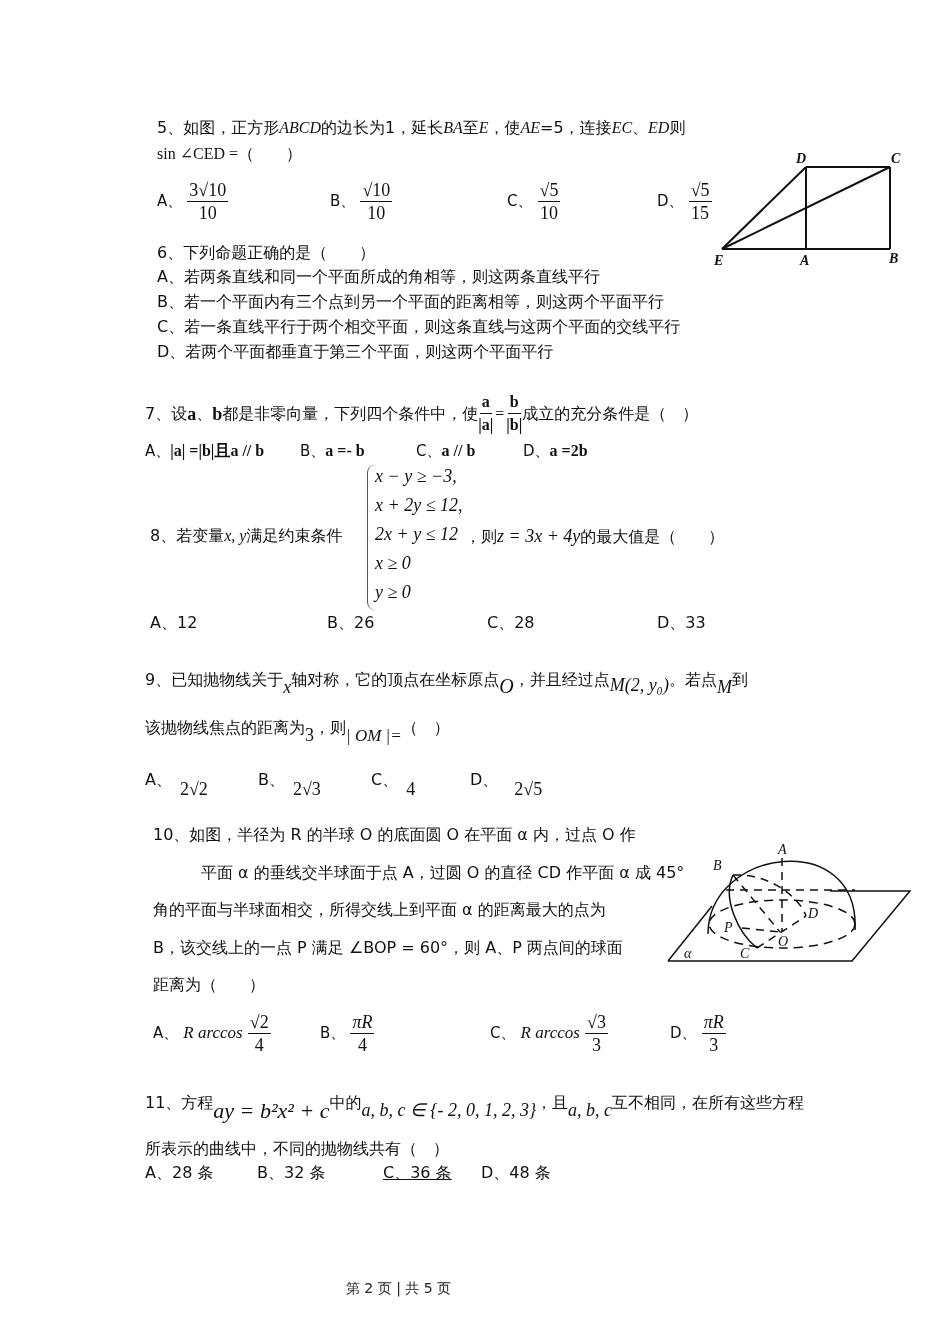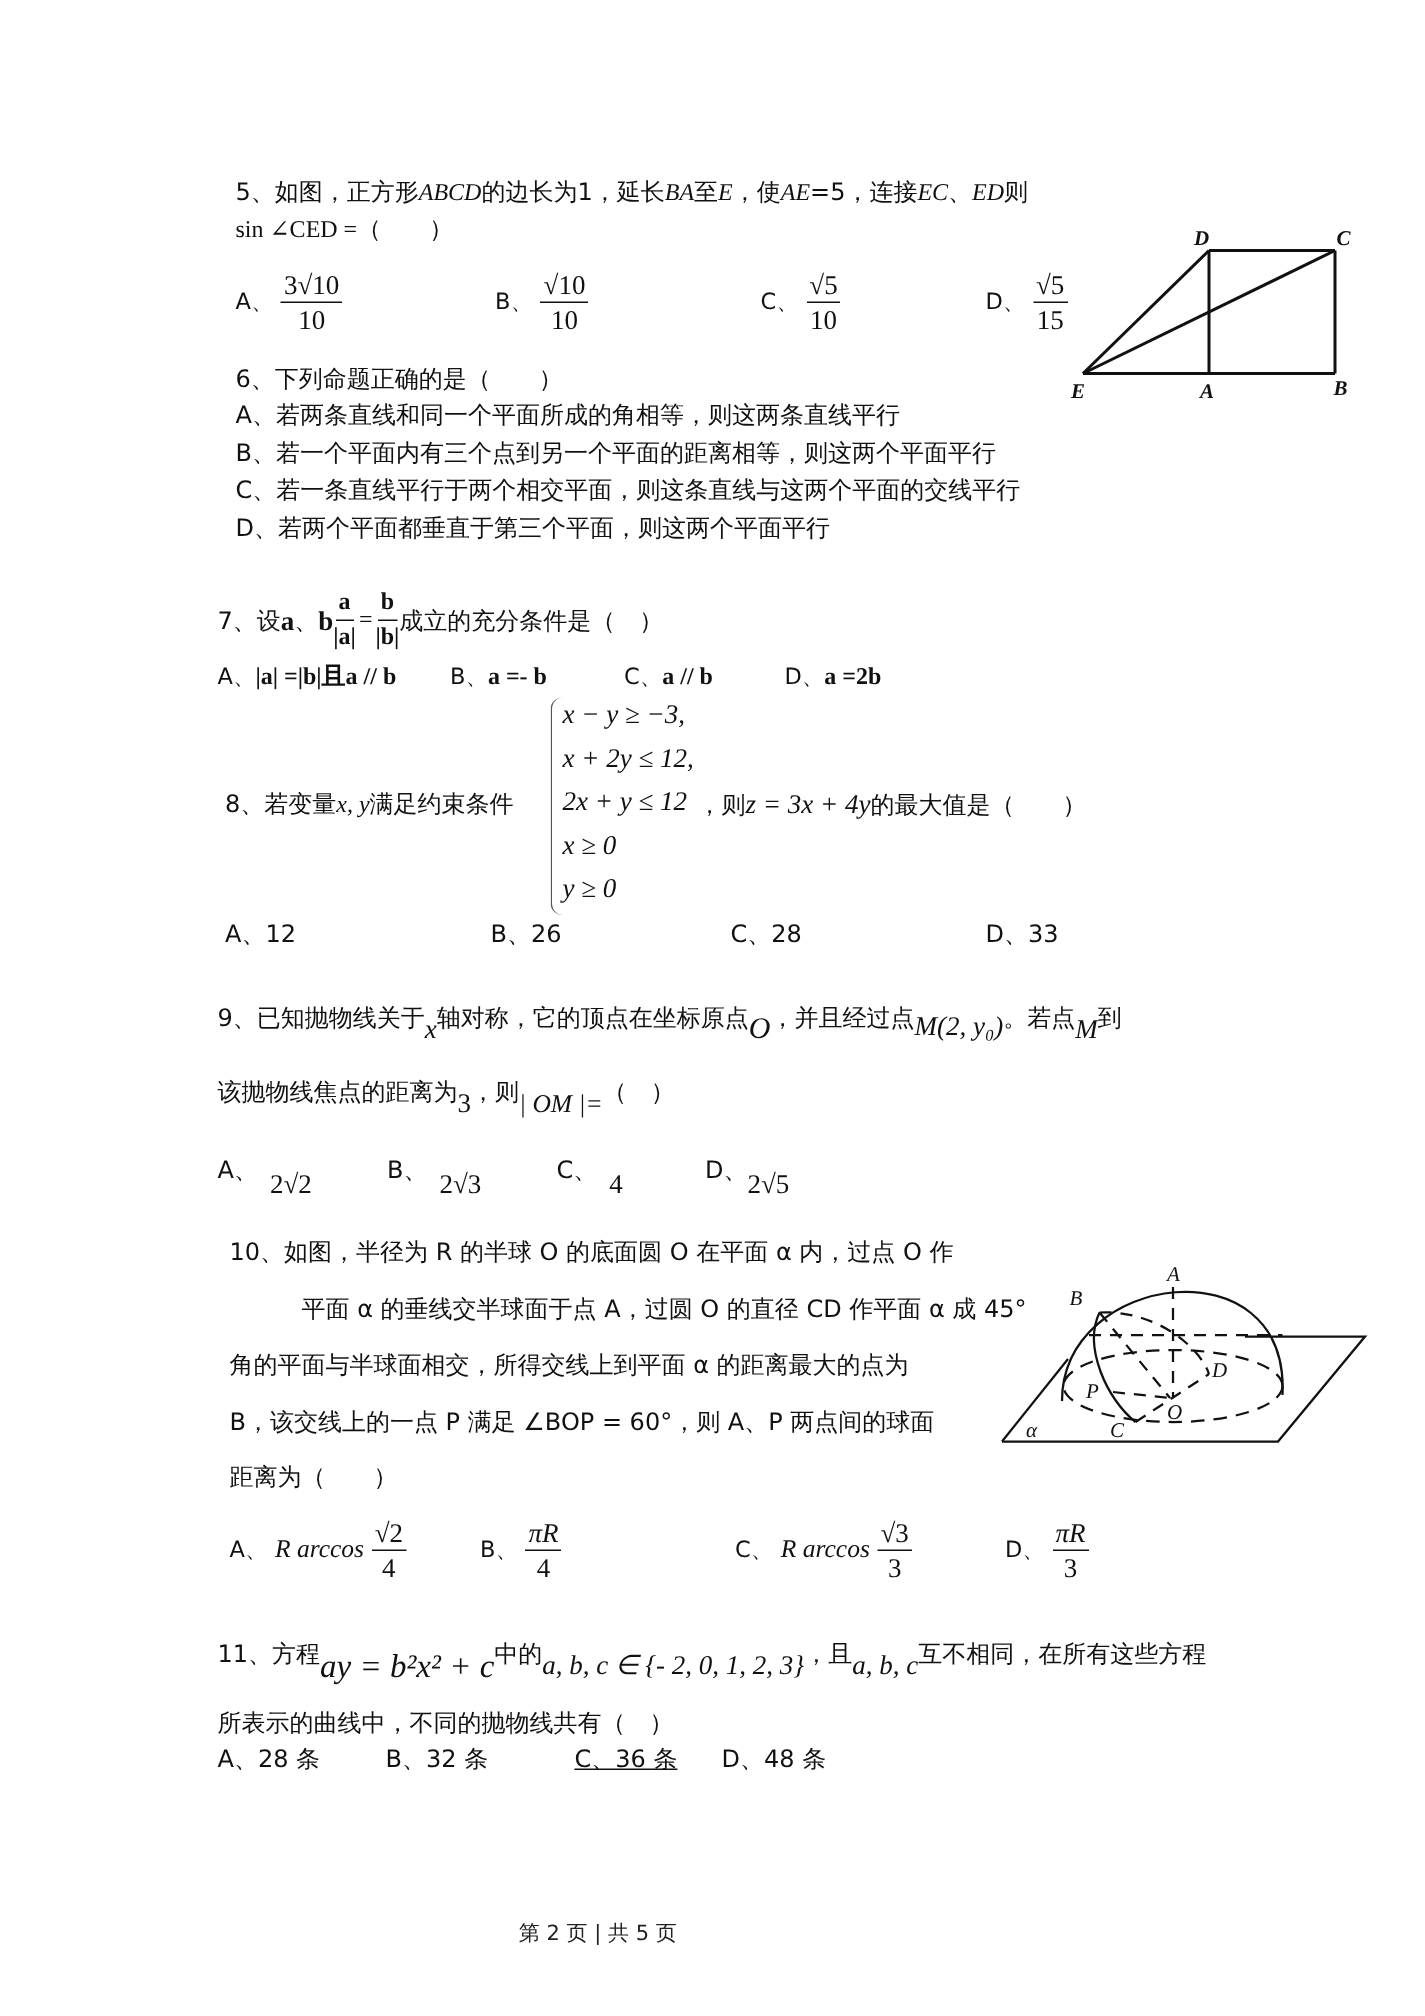--- a/index.html
+++ b/index.html
@@ -79,20 +79,21 @@
 <div class="abs t" style="left:157px;top:266px;">A、若两条直线和同一个平面所成的角相等，则这两条直线平行</div>
 <div class="abs t" style="left:157px;top:291px;">B、若一个平面内有三个点到另一个平面的距离相等，则这两个平面平行</div>
 <div class="abs t" style="left:157px;top:316px;">C、若一条直线平行于两个相交平面，则这条直线与这两个平面的交线平行</div>
 <div class="abs t" style="left:157px;top:341px;">D、若两个平面都垂直于第三个平面，则这两个平面平行</div>
 
 <div class="abs t" style="left:145px;top:392px;display:flex;align-items:center;">
   <span>7、设</span>
     <span class="bold" style="font-size:18px;">a</span>
     <span>、</span>
     <span class="bold" style="font-size:18px;">b</span>
+    <span>都是非零向量，下列四个条件中，使</span>
   <span class="frac" style="font-weight:bold;font-size:16px;">
       <span class="num">a</span>
       <span class="den">|a|</span>
     </span>
   <span class="mr" style="margin:0 2px;">=</span>
   <span class="frac" style="font-weight:bold;font-size:16px;">
       <span class="num">b</span>
       <span class="den">|b|</span>
     </span>
   <span>成立的充分条件是（　）</span>
@@ -131,21 +132,21 @@
 
 <div class="abs t" style="left:145px;top:667px;">
   <span>9、已知抛物线关于</span><span class="m" style="font-size:18px;position:relative;top:8px;">x</span><span>轴对称，它的顶点在坐标原点</span><span class="m" style="font-size:20px;position:relative;top:8px;">O</span><span>，并且经过点</span><span class="m" style="font-size:18px;position:relative;top:6px;">M(2, y₀)</span><span>。若点</span><span class="m" style="font-size:18px;position:relative;top:8px;">M</span><span>到</span>
 </div>
 <div class="abs t" style="left:145px;top:716px;">
   <span>该抛物线焦点的距离为</span><span class="mr" style="font-size:18px;position:relative;top:8px;">3</span><span>，则</span><span class="m" style="font-size:17px;position:relative;top:8px;">| OM |=</span><span>（　）</span>
 </div>
 <div class="abs t" style="left:145px;top:768px;"><span>A、</span><span class="mr" style="font-size:18px;position:relative;top:10px;margin-left:8px;">2√2</span></div>
 <div class="abs t" style="left:258px;top:768px;text-align:center;"><span>B、</span><span class="mr" style="font-size:18px;position:relative;top:10px;margin-left:8px;">2√3</span></div>
 <div class="abs t" style="left:371px;top:768px;"><span>C、</span><span class="mr" style="font-size:18px;position:relative;top:10px;margin-left:8px;">4</span></div>
-<div class="abs t" style="left:470px;top:768px;"><span>D、</span><span class="mr" style="font-size:18px;position:relative;top:10px;margin-left:0;">2√5</span></div>
+<div class="abs t" style="left:470px;top:768px;"><span>D、</span><span class="mr" style="font-size:18px;position:relative;top:10px;margin-left:16px;">2√5</span></div>
 
 <div class="abs t" style="left:153px;top:824px;">10、如图，半径为 R 的半球 O 的底面圆 O 在平面 α 内，过点 O 作</div>
 <div class="abs t" style="left:153px;top:862px;margin-left:48px;">平面 α 的垂线交半球面于点 A，过圆 O 的直径 CD 作平面 α 成 45°</div>
 <div class="abs t" style="left:153px;top:899px;">角的平面与半球面相交，所得交线上到平面 α 的距离最大的点为</div>
 <div class="abs t" style="left:153px;top:937px;">B，该交线上的一点 P 满足 ∠BOP = 60°，则 A、P 两点间的球面</div>
 <div class="abs t" style="left:153px;top:974px;">距离为（　　）</div>
 
 <div class="abs" style="left:153px;top:1012px;">
   <span class="opt-label">A、</span>
   <span class="m" style="font-size:17px;">R arccos</span>

